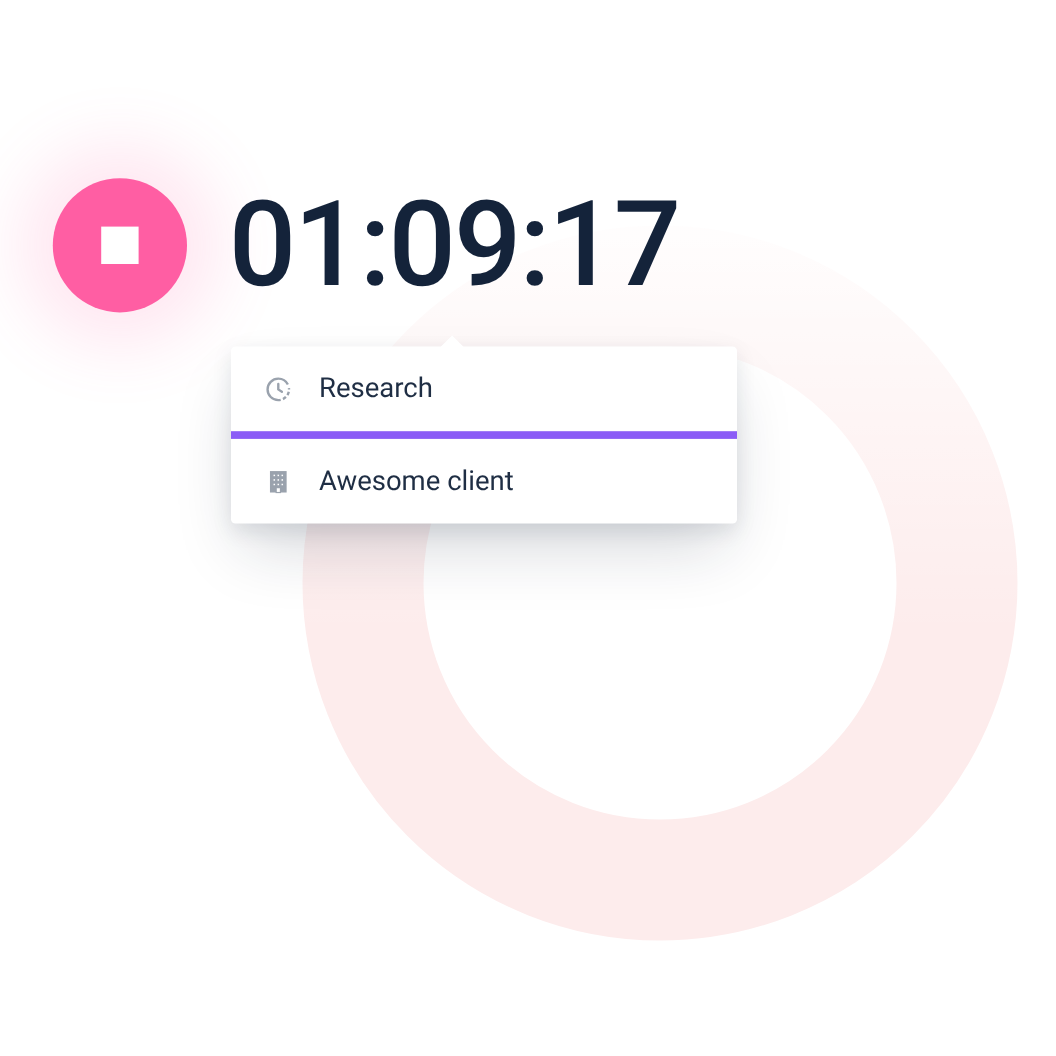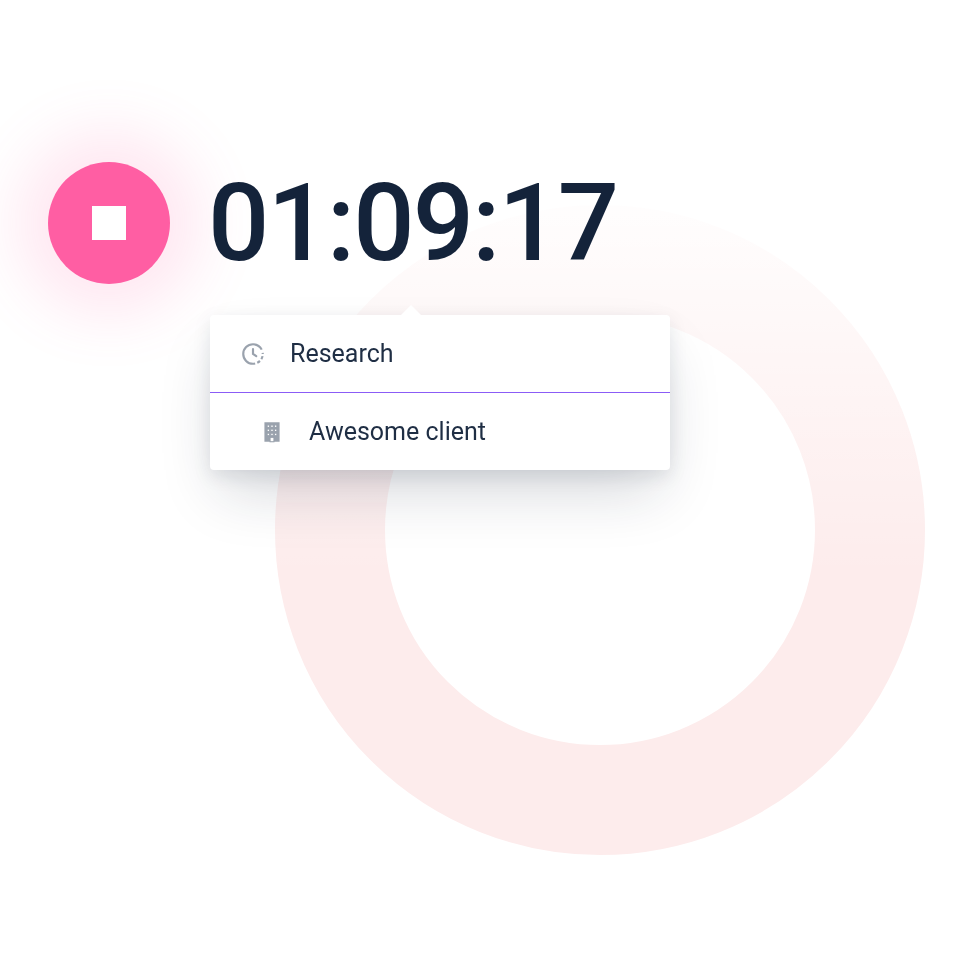--- a/index.html
+++ b/index.html
@@ -67,24 +67,24 @@
     width: 0; height: 0;
     border-left: 11px solid transparent;
     border-right: 11px solid transparent;
     border-bottom: 11px solid #ffffff;
   }
   .card-item {
     display: flex;
     align-items: center;
     gap: 24px;
     padding: 24px 30px;
-    border-bottom: 1px solid #8b5cf6;
+    border-bottom: 7px solid #8b5cf6;
     cursor: pointer;
   }
-  .card-item:last-child { border-bottom: none; margin-left: 19px; }
+  .card-item:last-child { border-bottom: none; }
   .card-item .icon { width: 26px; height: 26px; flex: 0 0 26px; display:flex; align-items:center; justify-content:center; }
   .card-item .icon svg { width: 26px; height: 26px; fill: #9AA2AD; stroke: #9AA2AD; }
   .card-item .label {
     font-size: 25px;
     color: #1F2E44;
     font-weight: 400;
   }
 </style>
 </head>
 <body>

